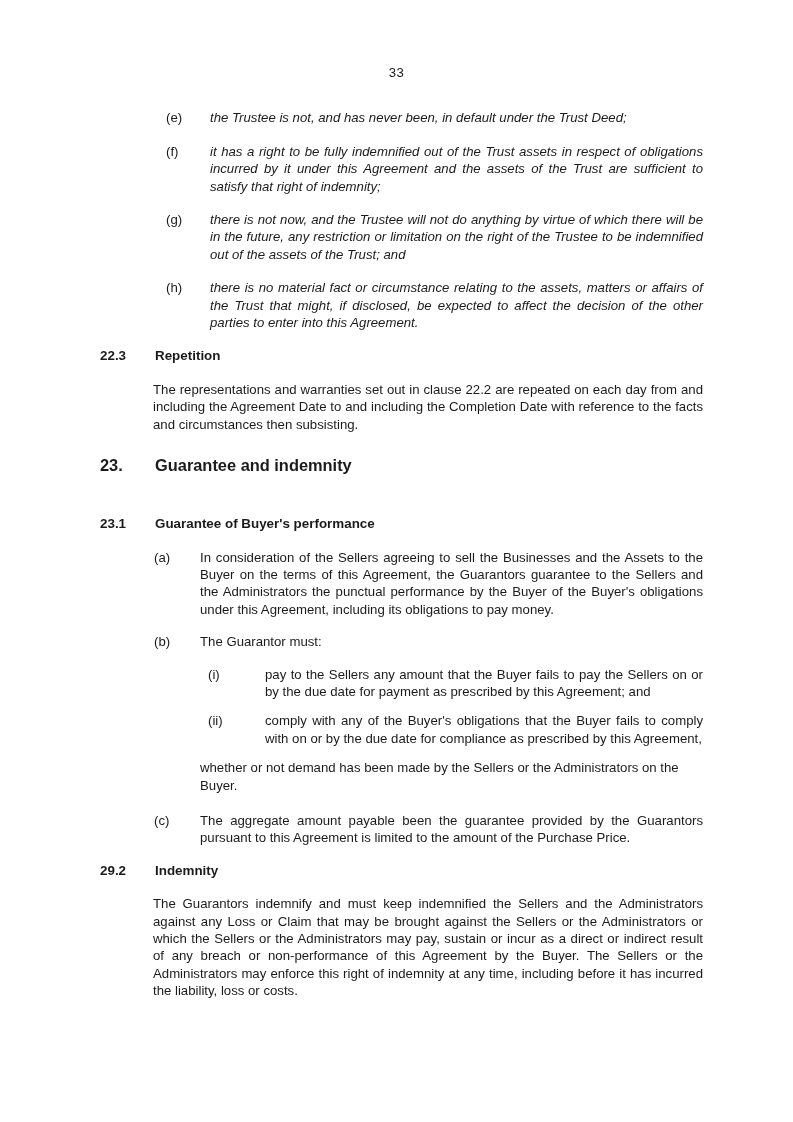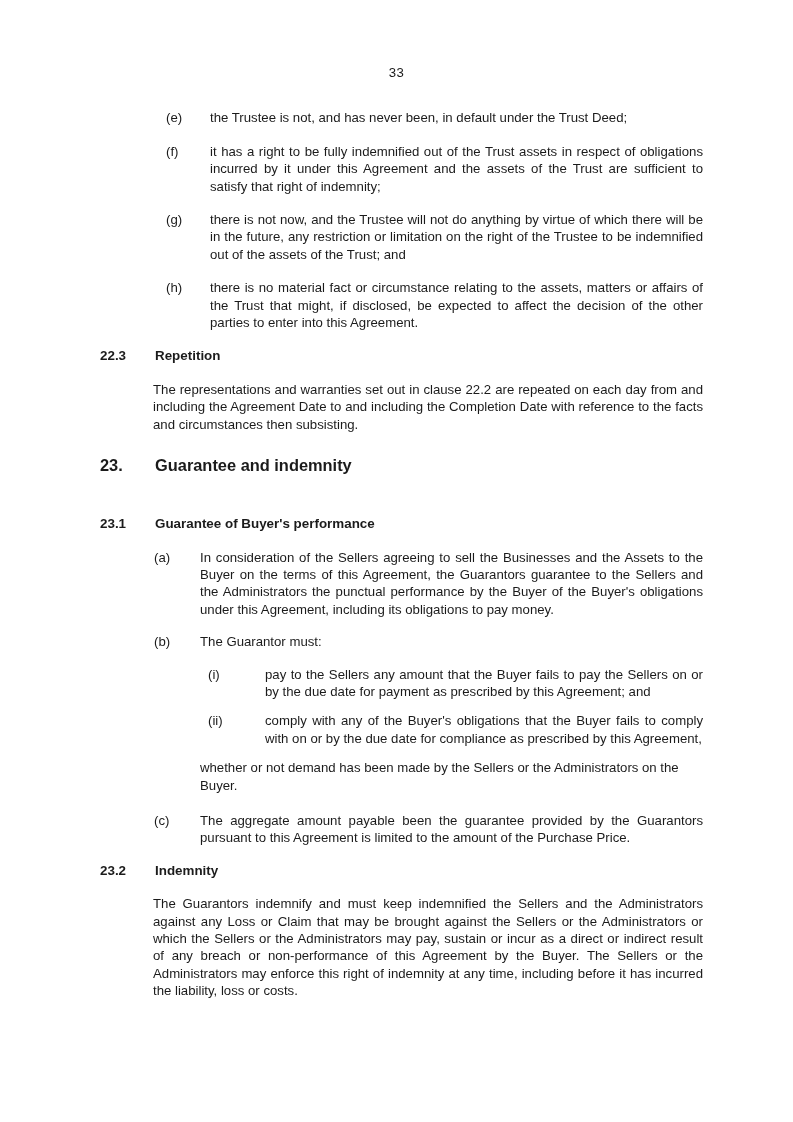--- a/index.html
+++ b/index.html
@@ -17,21 +17,21 @@
   .page-number {
     padding-top: 64px;
     text-align: center;
     letter-spacing: 0.5px;
   }
   .content { margin-top: 28px; }
 
   
   .clause { display: flex; margin: 0 0 16px 166px; }
   .clause .lbl { flex: none; width: 44px; }
-  .clause .txt { width: 493px; text-align: justify; }
+  .clause .txt { width: 493px; text-align: justify; font-style: italic; }
   .clause .txt.single { text-align: left; }
 
   
   .sec { display: flex; font-weight: bold; margin: 10px 0 16px 100px; }
   .sec .num { flex: none; width: 55px; }
   .sec.major { font-size: 16.4px; line-height: 20px; margin: 22px 0 40px 100px; }
   .sec.sub { font-size: 13.4px; }
 
   
   .para { margin: 8px 0 18px 153px; width: 550px; text-align: justify; }
@@ -113,19 +113,19 @@
     </div>
 
     <div class="hang">whether or not demand has been made by the Sellers or the Administrators on the Buyer.</div>
 
     <div class="clause-a">
       <div class="lbl">(c)</div>
       <div class="txt">The aggregate amount payable been the guarantee provided by the Guarantors pursuant to this Agreement is limited to the amount of the Purchase Price.</div>
     </div>
 
     <div class="sec sub">
-      <div class="num">23.2</div>
+      <div class="num">29.2</div>
       <div class="ttl">Indemnity</div>
     </div>
     <div class="para">The Guarantors indemnify and must keep indemnified the Sellers and the Administrators against any Loss or Claim that may be brought against the Sellers or the Administrators or which the Sellers or the Administrators may pay, sustain or incur as a direct or indirect result of any breach or non-performance of this Agreement by the Buyer. The Sellers or the Administrators may enforce this right of indemnity at any time, including before it has incurred the liability, loss or costs.</div>
 
   </div>
 </div>
 
 </body></html>

